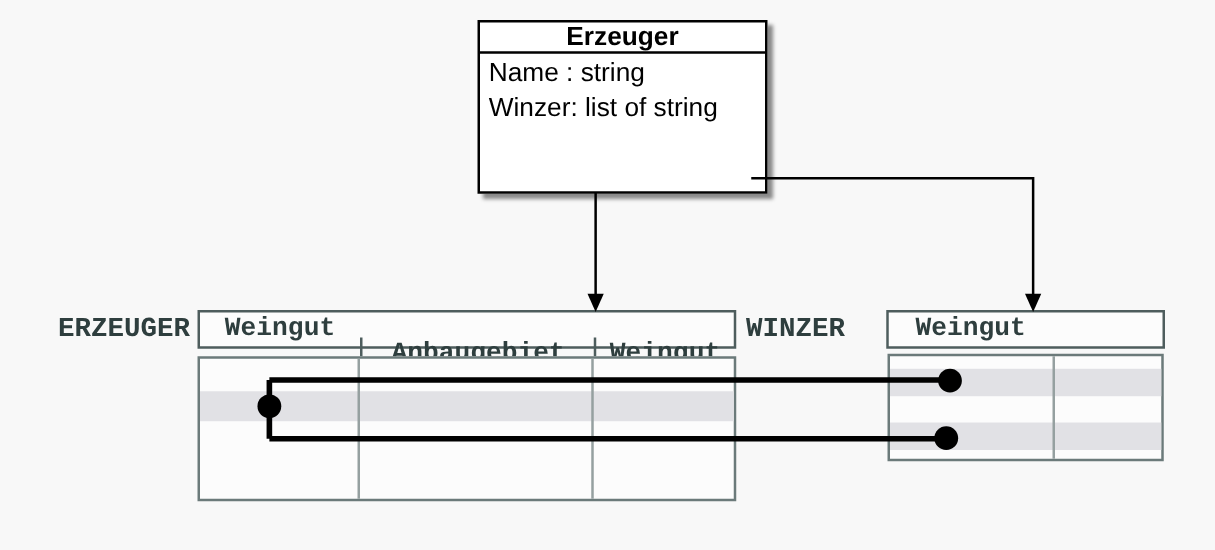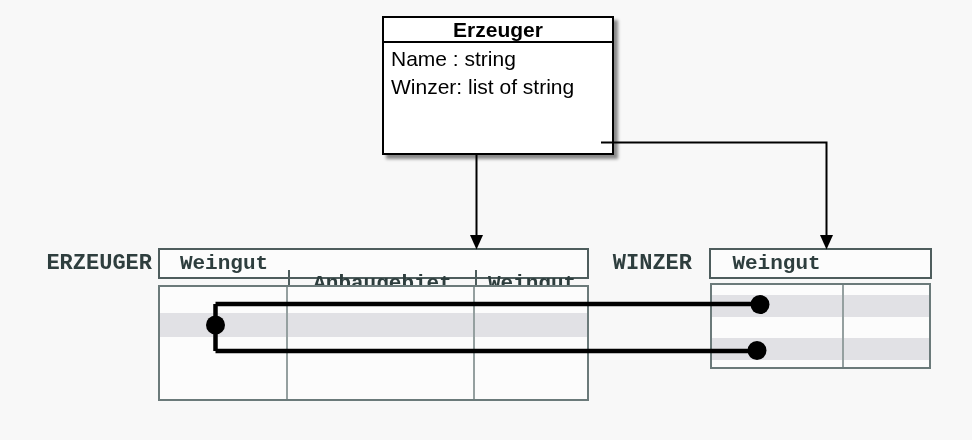--- a/index.html
+++ b/index.html
@@ -24,21 +24,21 @@
   .class-attrs{padding:2px 0 0 7px;}
   .attr{font-size:21px;line-height:27.5px;color:#000;white-space:nowrap;}
 
   
   .tbl-label{
     position:absolute;top:249px;height:30px;line-height:30px;
     font-family:"Liberation Mono","DejaVu Sans Mono",monospace;
     font-weight:bold;font-size:22px;color:var(--label-text);text-align:right;
   }
   .lbl-erzeuger{left:20px;width:132px;}
-  .lbl-winzer{left:588px;width:104px;}
+  .lbl-winzer{left:572px;width:104px;}
 
   
   .tbl-header{
     position:absolute;top:248px;height:31px;box-sizing:border-box;
     border:2px solid var(--header-border);background:var(--cell-bg);
     display:flex;
   }
   .hdr-erzeuger{left:158px;width:431px;}
   .hdr-winzer{left:709px;width:223px;}
   .hcell{

